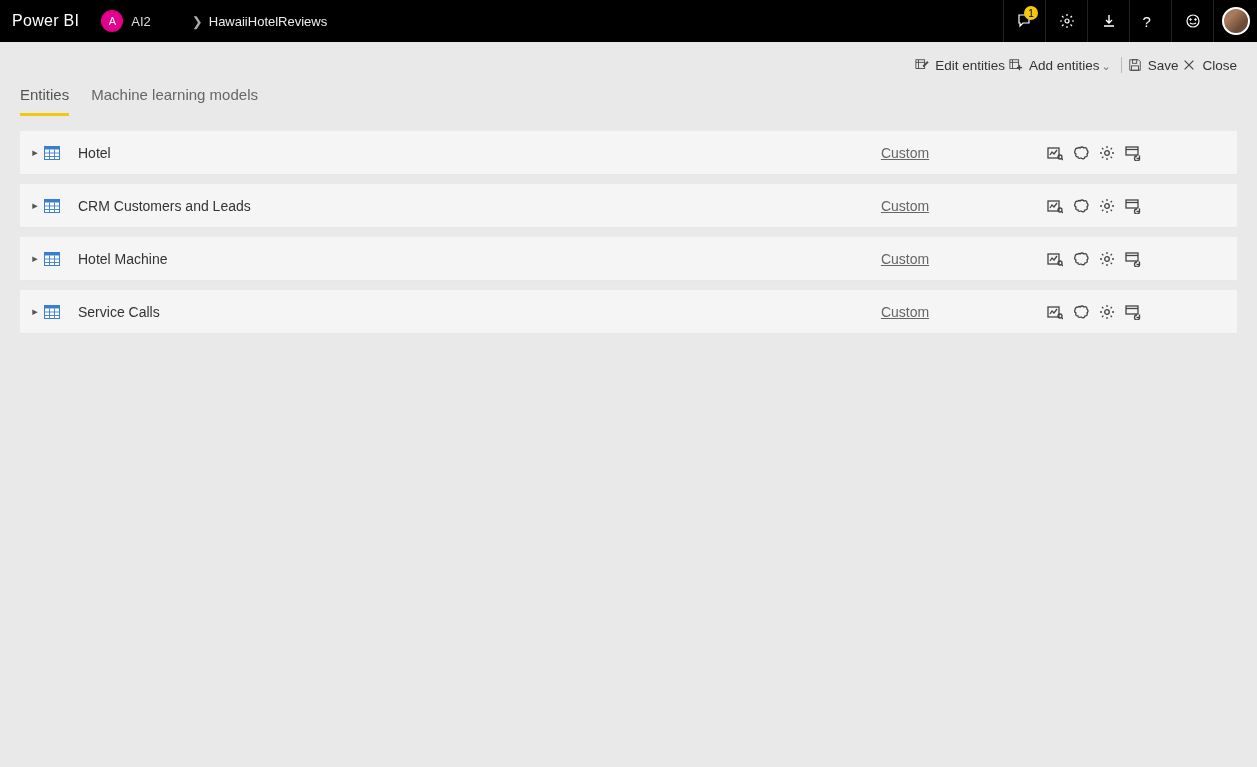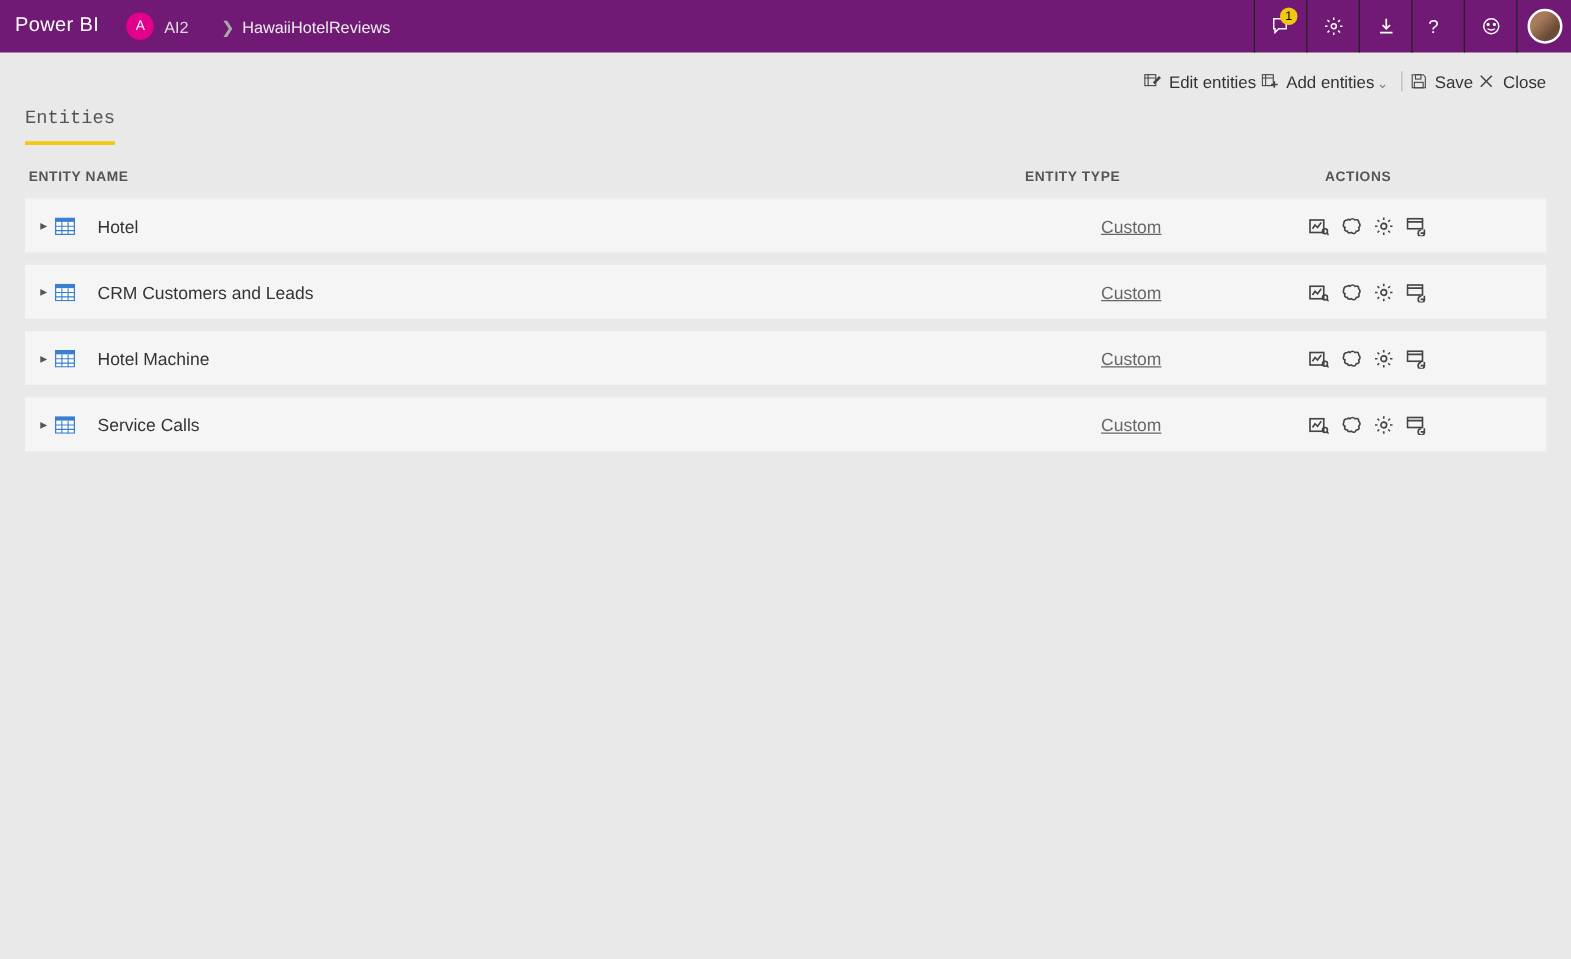--- a/index.html
+++ b/index.html
@@ -1,45 +1,45 @@
 <!DOCTYPE html>
 <html><head>
 <meta charset="utf-8">
 <style>
   * { box-sizing: border-box; }
   html, body { margin:0; padding:0; height:100%; font-family: "Segoe UI", -apple-system, BlinkMacSystemFont, sans-serif; }
   body { background:#e9e9e9; color:#333; width:1257px; height:767px; overflow:hidden; }
 
   
-  .top-bar { background:#701a75; height:42px; display:flex; align-items:center; color:#fff; }
+  .top-bar { background:#000000; height:42px; display:flex; align-items:center; color:#fff; }
   .brand-area { display:flex; align-items:center; padding-left:12px; }
   .brand { font-size:16px; font-weight:400; letter-spacing:.3px; }
   .ws-badge { width:22px; height:22px; border-radius:50%; background:#e3008c; color:#fff; font-size:11px; display:flex; align-items:center; justify-content:center; margin-left:22px; margin-right:8px; }
   .ws-area { display:flex; align-items:center; font-size:13px; color:#ddd; }
-  .ws-name { margin-right:8px; }
+  .ws-name { margin-right:23px; }
   .diamond-icon { margin:0 6px; color:#bbb; font-size:13px; }
   .chevron { margin:0 6px; color:#aaa; font-size:13px; }
   .bc-item { color:#eee; }
   .top-spacer { flex:1; }
   .top-icons { display:flex; height:100%; }
   .top-icon-btn { width:42px; height:42px; border-left:1px solid #222; display:flex; align-items:center; justify-content:center; color:#fff; position:relative; cursor:pointer; }
   .top-icon-btn svg, .top-icon-btn .glyph { width:16px; height:16px; fill:#fff; stroke:#fff; }
   .notif-badge { position:absolute; top:6px; right:7px; background:#f2c811; color:#000; font-size:10px; border-radius:50%; width:14px; height:14px; display:flex; align-items:center; justify-content:center; }
   .avatar { width:28px; height:28px; border-radius:50%; background:linear-gradient(135deg,#a97b5d 30%,#6b4c38 70%); border:2px solid #fff; }
   .top-icon-btn.avatar-cell { width:44px; }
 
   
   .toolbar { height:46px; display:flex; align-items:center; padding:0 20px; justify-content:flex-end; gap:4px; font-size:13.5px; color:#333; }
   .tool-btn { display:flex; align-items:center; gap:6px; cursor:pointer; color:#333; }
   .tool-btn svg { width:14px; height:14px; fill:#444; stroke:#444; }
   .tool-dropdown-caret { font-size:11px; color:#777; margin-left:-2px; padding:0 4px; cursor:pointer; }
   .tool-div { width:1px; height:16px; background:#bbb; margin:0 2px; }
 
   
-  .tab-row { display:flex; align-items:flex-end; padding:0 20px; margin-top:-2px;font-family:Liberation Mono, monospace; }
+  .tab-row { display:flex; align-items:flex-end; padding:0 20px; margin-top:-2px; }
   .tab { font-size:15px; color:#666; padding:0 0 10px 0; margin-right:22px; cursor:pointer; border-bottom:3px solid transparent; }
   .tab.active { color:#555; border-bottom-color:#f2c811; }
 
   
   .table-wrap { padding:14px 20px 0 20px; }
   .thead { display:flex; font-size:11px; letter-spacing:.5px; color:#555; font-weight:600; padding:6px 0 10px 0; }
   .col-name { flex:0 0 800px; padding-left:3px; }
   .col-type  { flex:0 0 170px; }
   .col-actions { flex:1; padding-left:70px; }
 
@@ -141,28 +141,24 @@
   <div class="tool-btn">
     <svg viewBox="0 0 16 16">
         <path d="M3 3 L13 13 M13 3 L3 13" stroke="#444" stroke-width="1.4"></path>
       </svg>
     <span>Close</span>
   </div>
 </div>
 
 <div class="tab-row">
   <div class="tab active">Entities</div>
+  <div class="tab">Machine learning models</div>
 </div>
 
 <div class="table-wrap">
-  <div class="thead">
-    <div class="col-name">ENTITY NAME</div>
-    <div class="col-type">ENTITY TYPE</div>
-    <div class="col-actions">ACTIONS</div>
-  </div>
   <div id="rows">
   <div class="row">
     <div class="name-cell">
       <span class="expand">▸</span>
       <span class="entity-icon">
         <svg viewBox="0 0 16 14">
               <rect x="0.5" y="0.5" width="15" height="13" fill="#fff" stroke="#3a7ed2"></rect>
               <rect x="0.5" y="0.5" width="15" height="3" fill="#3a7ed2"></rect>
               <path d="M0.5 7 H15.5 M0.5 10.5 H15.5 M5.5 3.5 V13.5 M10.5 3.5 V13.5" stroke="#3a7ed2" stroke-width="0.9"></path>
             </svg>

